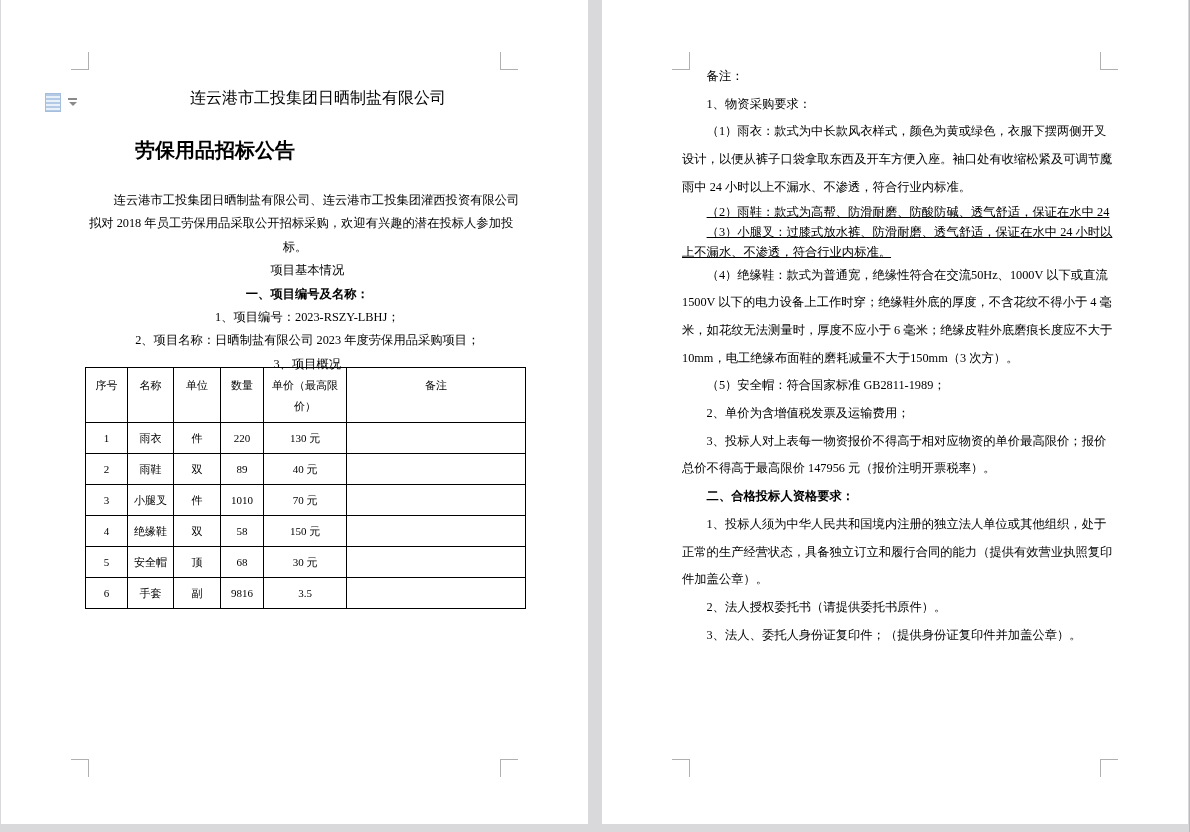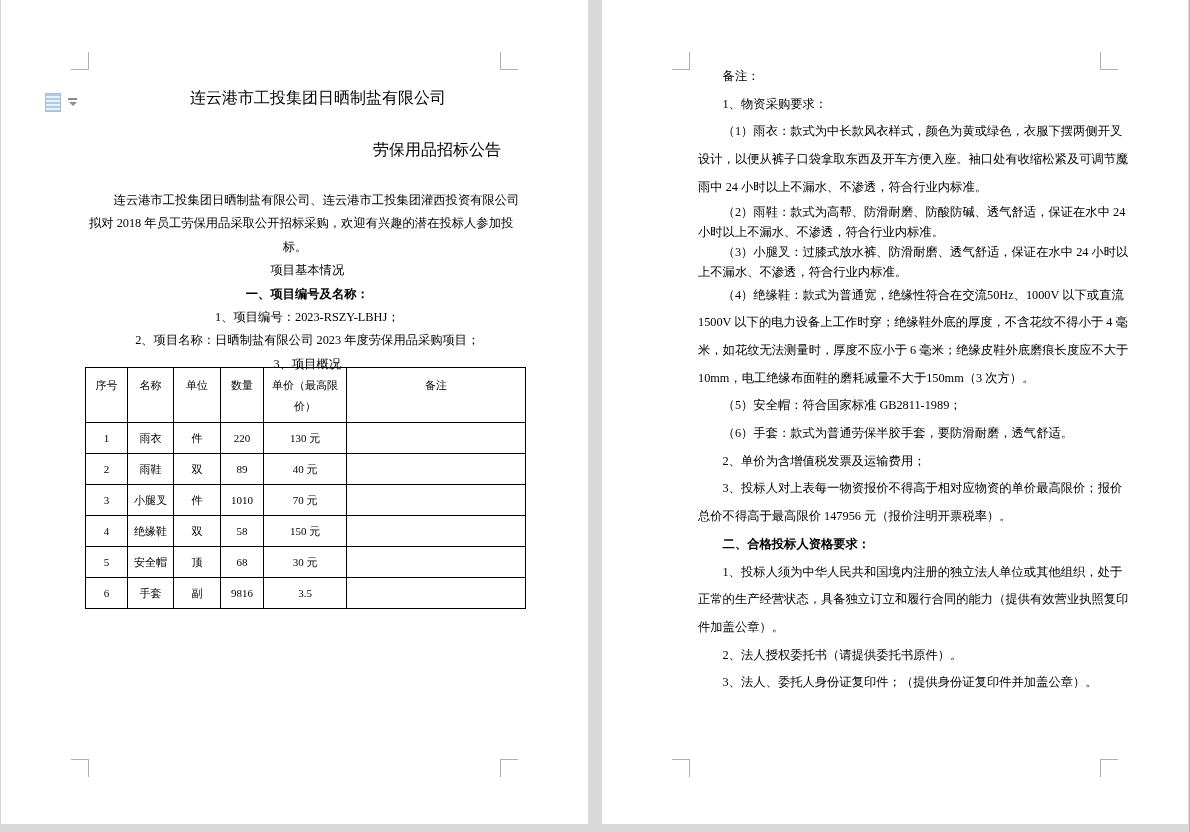--- a/index.html
+++ b/index.html
@@ -30,27 +30,27 @@
     background-image:repeating-linear-gradient(to bottom,transparent 0 2px,#e8f0fa 2px 4px);
     margin-top:1px;
   }
   .drop-icon{margin-left:7px;margin-top:6px;width:9px;}
   .drop-icon .bar{height:2px;background:#8a8a8a;margin-bottom:2px;}
   .drop-icon .tri{width:0;height:0;border-left:4px solid transparent;border-right:4px solid transparent;border-top:4px solid #8a8a8a;margin:0 auto;}
 
   
   .flow{position:absolute;white-space:nowrap;font-size:12.3px;}
   .p1flow{left:88px;top:70px;width:412px;}
-  .p2flow{left:96px;top:63px;width:412px;}
+  .p2flow{left:80px;top:63px;width:412px;}
   .doc-title{margin:16px 0 0 46px;text-align:center;font-size:16px;line-height:24px;white-space:nowrap;}
-  .doc-subtitle{margin:28px 0 0 46px;text-align:right;font-size:16px;line-height:24px;white-space:nowrap;}
+  .doc-subtitle{margin:28px 0 0 46px;text-align:left;font-size:20px;line-height:24px;white-space:nowrap;font-weight:bold;}
   .lines1{margin-top:27px;text-align:center;}
   .p1flow .line{line-height:23.4px;}
   .p2flow .line{line-height:27.7px;}
-  .p2flow .line.tight{line-height:20px;}
+  .p2flow .line.tight{line-height:20px;text-decoration:underline;}
   .line.ind{text-indent:2em;}
   .line.bold{font-weight:bold;}
 
   
   table.items{
     position:absolute;left:84px;top:367px;width:440px;
     border-collapse:collapse;table-layout:fixed;
     font-size:11px;
     font-family:Liberation Serif, serif;
   }
@@ -175,29 +175,27 @@
     <div class="crop bl" style="left:70px;top:759px;"></div>
     <div class="crop br" style="left:498px;top:759px;"></div>
 
     <div class="flow p2flow">
         <div class="line ind">备注：</div>
         <div class="line ind">1、物资采购要求：</div>
         <div class="line ind">（1）雨衣：款式为中长款风衣样式，颜色为黄或绿色，衣服下摆两侧开叉</div>
         <div class="line">设计，以便从裤子口袋拿取东西及开车方便入座。袖口处有收缩松紧及可调节魔</div>
         <div class="line">雨中 24 小时以上不漏水、不渗透，符合行业内标准。</div>
         <div class="line ind tight">（2）雨鞋：款式为高帮、防滑耐磨、防酸防碱、透气舒适，保证在水中 24</div>
-        <div class="line tight">小时以上不漏水、不渗透，符合行业内标准。</div>
         <div class="line ind tight">（3）小腿叉：过膝式放水裤、防滑耐磨、透气舒适，保证在水中 24 小时以</div>
         <div class="line tight">上不漏水、不渗透，符合行业内标准。</div>
         <div class="line ind">（4）绝缘鞋：款式为普通宽，绝缘性符合在交流50Hz、1000V 以下或直流</div>
         <div class="line">1500V 以下的电力设备上工作时穿；绝缘鞋外底的厚度，不含花纹不得小于 4 毫</div>
         <div class="line">米，如花纹无法测量时，厚度不应小于 6 毫米；绝缘皮鞋外底磨痕长度应不大于</div>
         <div class="line">10mm，电工绝缘布面鞋的磨耗减量不大于150mm（3 次方）。</div>
         <div class="line ind">（5）安全帽：符合国家标准 GB2811-1989；</div>
-        <div class="line ind">（6）手套：款式为普通劳保半胶手套，要防滑耐磨，透气舒适。</div>
         <div class="line ind">2、单价为含增值税发票及运输费用；</div>
         <div class="line ind">3、投标人对上表每一物资报价不得高于相对应物资的单价最高限价；报价</div>
         <div class="line">总价不得高于最高限价 147956 元（报价注明开票税率）。</div>
         <div class="line ind bold">二、合格投标人资格要求：</div>
         <div class="line ind">1、投标人须为中华人民共和国境内注册的独立法人单位或其他组织，处于</div>
         <div class="line">正常的生产经营状态，具备独立订立和履行合同的能力（提供有效营业执照复印</div>
         <div class="line">件加盖公章）。</div>
         <div class="line ind">2、法人授权委托书（请提供委托书原件）。</div>
         <div class="line ind">3、法人、委托人身份证复印件；（提供身份证复印件并加盖公章）。</div>
       </div>

